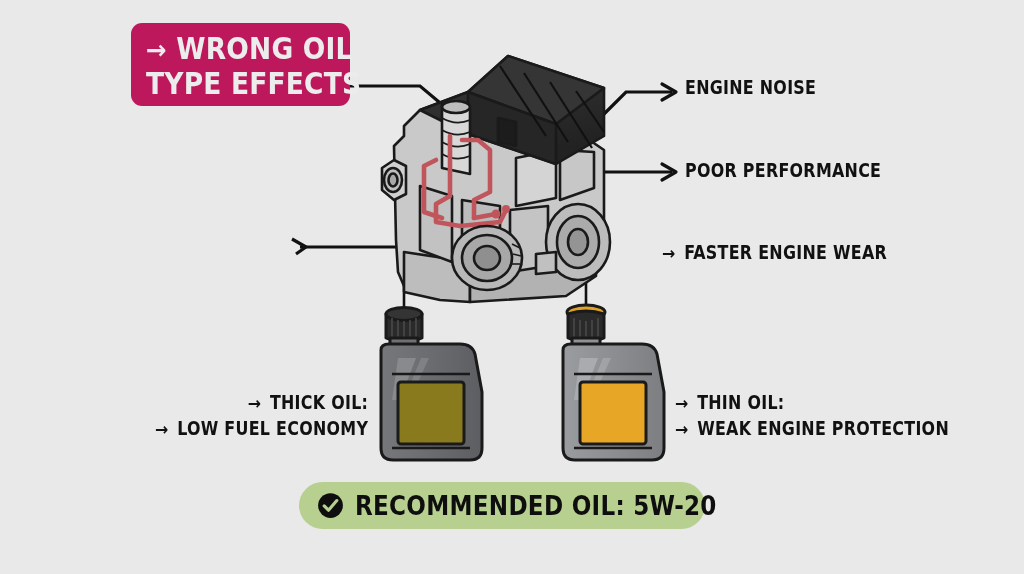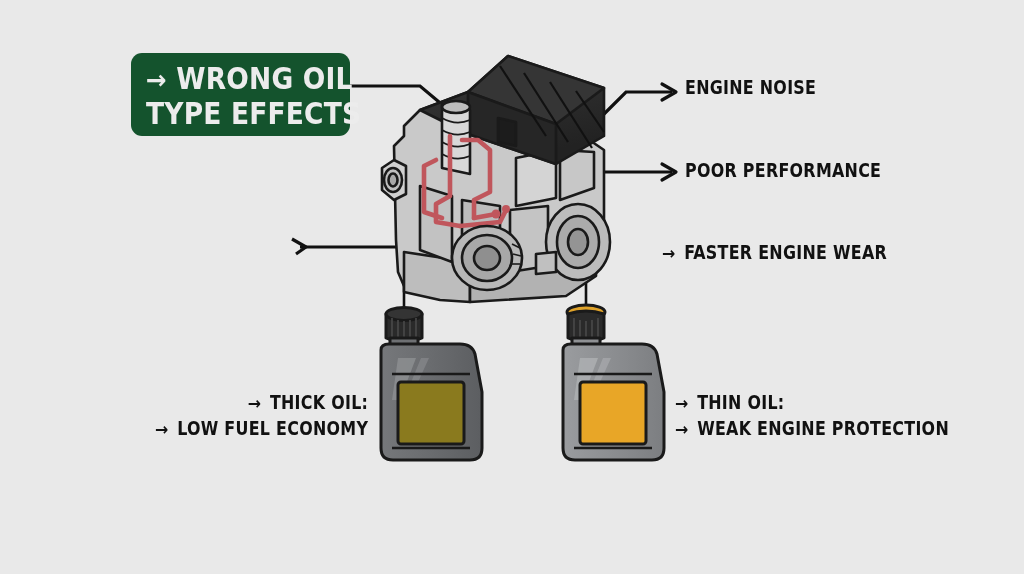--- a/index.html
+++ b/index.html
@@ -20,24 +20,24 @@
     position: absolute;
     left: 0;
     top: 0;
     width: 1024px;
     height: 574px;
   }
   
   #title-box {
     position: absolute;
     left: 131px;
-    top: 53px;
+    top: 23px;
     width: 219px;
     height: 83px;
-    background: #14532d;
+    background: #be185d;
     border-radius: 11px;
     box-sizing: border-box;
     padding: 9px 14px 0 15px;
   }
   #title-box .tline {
     color: #ececec;
     font-family: "Liberation Sans Narrow", "DejaVu Sans Condensed", "Liberation Sans", sans-serif;
     font-weight: 700;
     font-size: 31px;
     line-height: 33px;
@@ -321,14 +321,21 @@
     <div>
       <span class="arw">→</span>
       <span>THIN OIL:</span>
     </div>
     <div>
       <span class="arw">→</span>
       <span>WEAK ENGINE PROTECTION</span>
     </div>
   </div>
 
+  <div id="recommend-pill">
+    <svg class="check-icon" viewBox="0 0 24 24">
+      <circle cx="12" cy="12" r="11" fill="#0e0e0e"></circle>
+      <path d="M6.4 12.4 L10.2 16.2 L17.6 7.6" fill="none" stroke="#b7d08f" stroke-width="2.8" stroke-linecap="round" stroke-linejoin="round"></path>
+    </svg>
+    <span class="pill-text">RECOMMENDED OIL: 5W-20</span>
+  </div>
 
 </div>
 
 </body></html>

